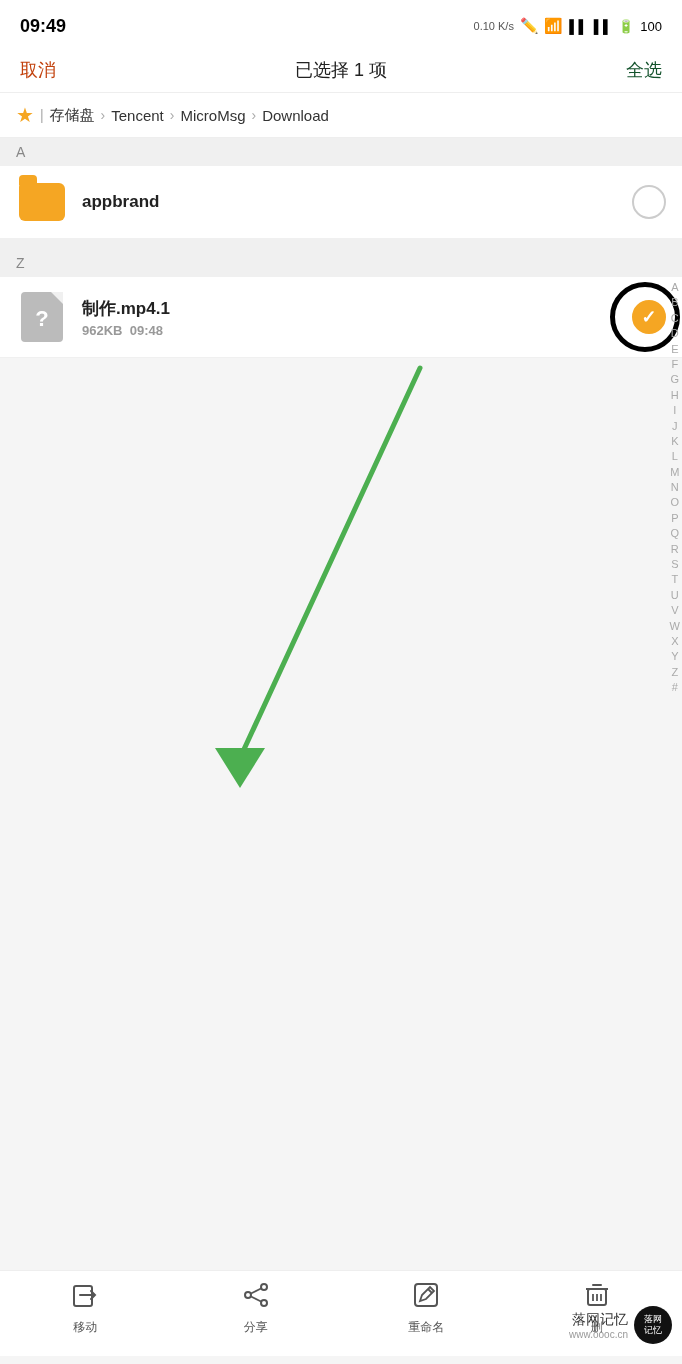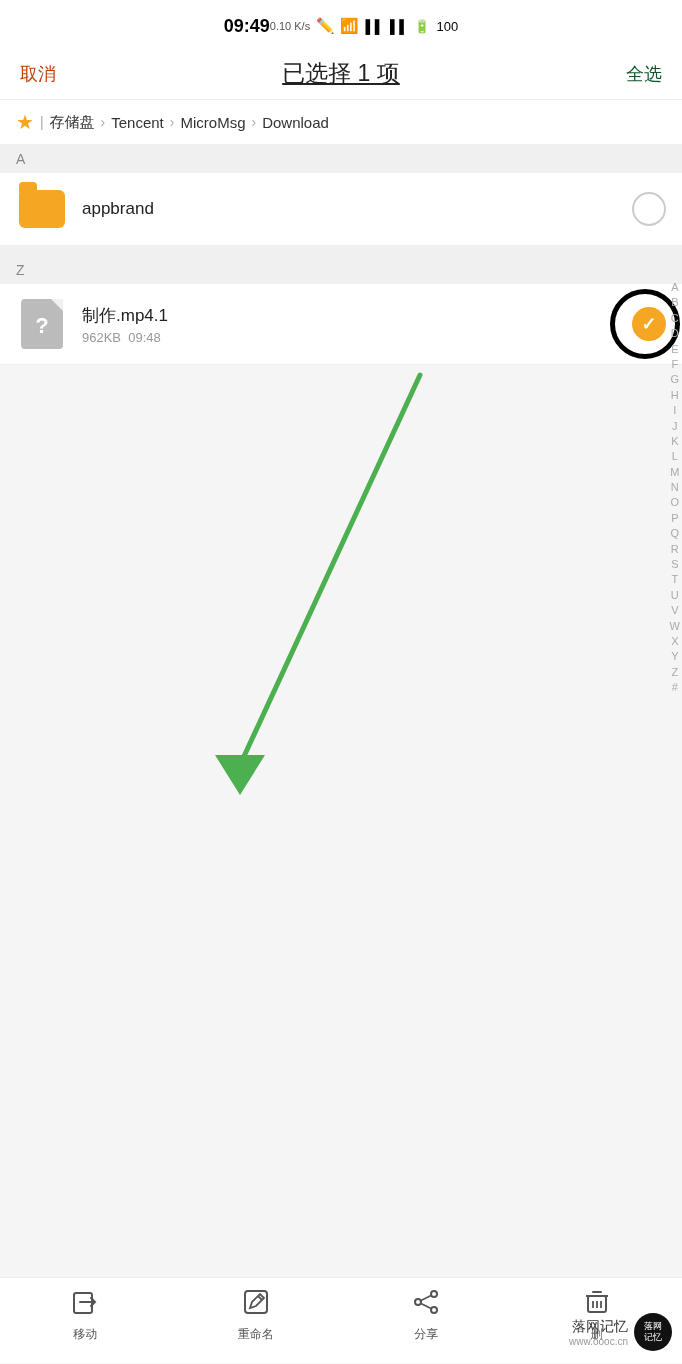--- a/index.html
+++ b/index.html
@@ -9,21 +9,21 @@
       background: #f5f5f5;
       font-family: -apple-system, "PingFang SC", "Helvetica Neue", Arial, sans-serif;
       position: relative;
       overflow-x: hidden;
     }
 
     
     .status-bar {
       background: #fff;
       display: flex;
-      justify-content: center;
+      justify-content: space-between;
       align-items: center;
       padding: 10px 20px 6px 20px;
       height: 48px;
     }
     .status-time {
       font-size: 18px;
       font-weight: 600;
       color: #000;
     }
     .status-icons {
@@ -43,24 +43,23 @@
       align-items: center;
       padding: 10px 20px;
       border-bottom: 1px solid #eee;
     }
     .nav-cancel {
       color: #c2410c;
       font-size: 18px;
       cursor: pointer;
     }
     .nav-title {
-      font-size: 23px;
+      font-size: 18px;
       font-weight: 500;
       color: #222;
-      text-decoration: underline;
     }
     .nav-select-all {
       color: #14532d;
       font-size: 18px;
       cursor: pointer;
     }
 
     
     .breadcrumb {
       background: #fff;
@@ -164,20 +163,21 @@
     }
     .unknown-file-shape .question {
       color: #fff;
       font-size: 22px;
       font-weight: bold;
       margin-top: 4px;
     }
     .file-info {
       flex: 1;
       margin-left: 14px;
+      font-weight: bold;
     }
     .file-name {
       font-size: 17px;
       color: #222;
     }
     .file-meta {
       font-size: 13px;
       color: #999;
       margin-top: 3px;
     }
@@ -385,39 +385,39 @@
         <rect x="3" y="5" width="18" height="20" rx="2" fill="none" stroke="#555" stroke-width="2"></rect>
         <path d="M9 14 L24 14 M20 10 L24 14 L20 18" fill="none" stroke="#555" stroke-width="2" stroke-linecap="round"></path>
       </svg>
     </span>
     <span class="toolbar-label">移动</span>
   </div>
 
   <div class="toolbar-item">
     <span class="toolbar-icon">
       <svg width="28" height="28" viewBox="0 0 28 28">
-        <rect x="3" y="3" width="22" height="22" rx="3" fill="none" stroke="#555" stroke-width="2"></rect>
-        <path d="M8 20 L10 14 L18 6 L22 10 L14 18 Z" fill="none" stroke="#555" stroke-width="1.8"></path>
-        <path d="M16 8 L20 12" stroke="#555" stroke-width="1.8"></path>
-      </svg>
-    </span>
-    <span class="toolbar-label">重命名</span>
-  </div>
-
-  <div class="toolbar-item">
-    <span class="toolbar-icon">
-      <svg width="28" height="28" viewBox="0 0 28 28">
         <circle cx="22" cy="6" r="3" fill="none" stroke="#555" stroke-width="2"></circle>
         <circle cx="6" cy="14" r="3" fill="none" stroke="#555" stroke-width="2"></circle>
         <circle cx="22" cy="22" r="3" fill="none" stroke="#555" stroke-width="2"></circle>
         <line x1="9" y1="12.5" x2="19" y2="7.5" stroke="#555" stroke-width="1.8"></line>
         <line x1="9" y1="15.5" x2="19" y2="20.5" stroke="#555" stroke-width="1.8"></line>
       </svg>
     </span>
     <span class="toolbar-label">分享</span>
+  </div>
+
+  <div class="toolbar-item">
+    <span class="toolbar-icon">
+      <svg width="28" height="28" viewBox="0 0 28 28">
+        <rect x="3" y="3" width="22" height="22" rx="3" fill="none" stroke="#555" stroke-width="2"></rect>
+        <path d="M8 20 L10 14 L18 6 L22 10 L14 18 Z" fill="none" stroke="#555" stroke-width="1.8"></path>
+        <path d="M16 8 L20 12" stroke="#555" stroke-width="1.8"></path>
+      </svg>
+    </span>
+    <span class="toolbar-label">重命名</span>
   </div>
 
   <div class="toolbar-item">
     <span class="toolbar-icon">
       <svg width="28" height="28" viewBox="0 0 28 28">
         <rect x="5" y="8" width="18" height="16" rx="2" fill="none" stroke="#555" stroke-width="2"></rect>
         <line x1="3" y1="8" x2="25" y2="8" stroke="#555" stroke-width="2"></line>
         <line x1="10" y1="4" x2="18" y2="4" stroke="#555" stroke-width="2" stroke-linecap="round"></line>
         <line x1="10" y1="13" x2="10" y2="20" stroke="#555" stroke-width="1.8"></line>
         <line x1="14" y1="13" x2="14" y2="20" stroke="#555" stroke-width="1.8"></line>

